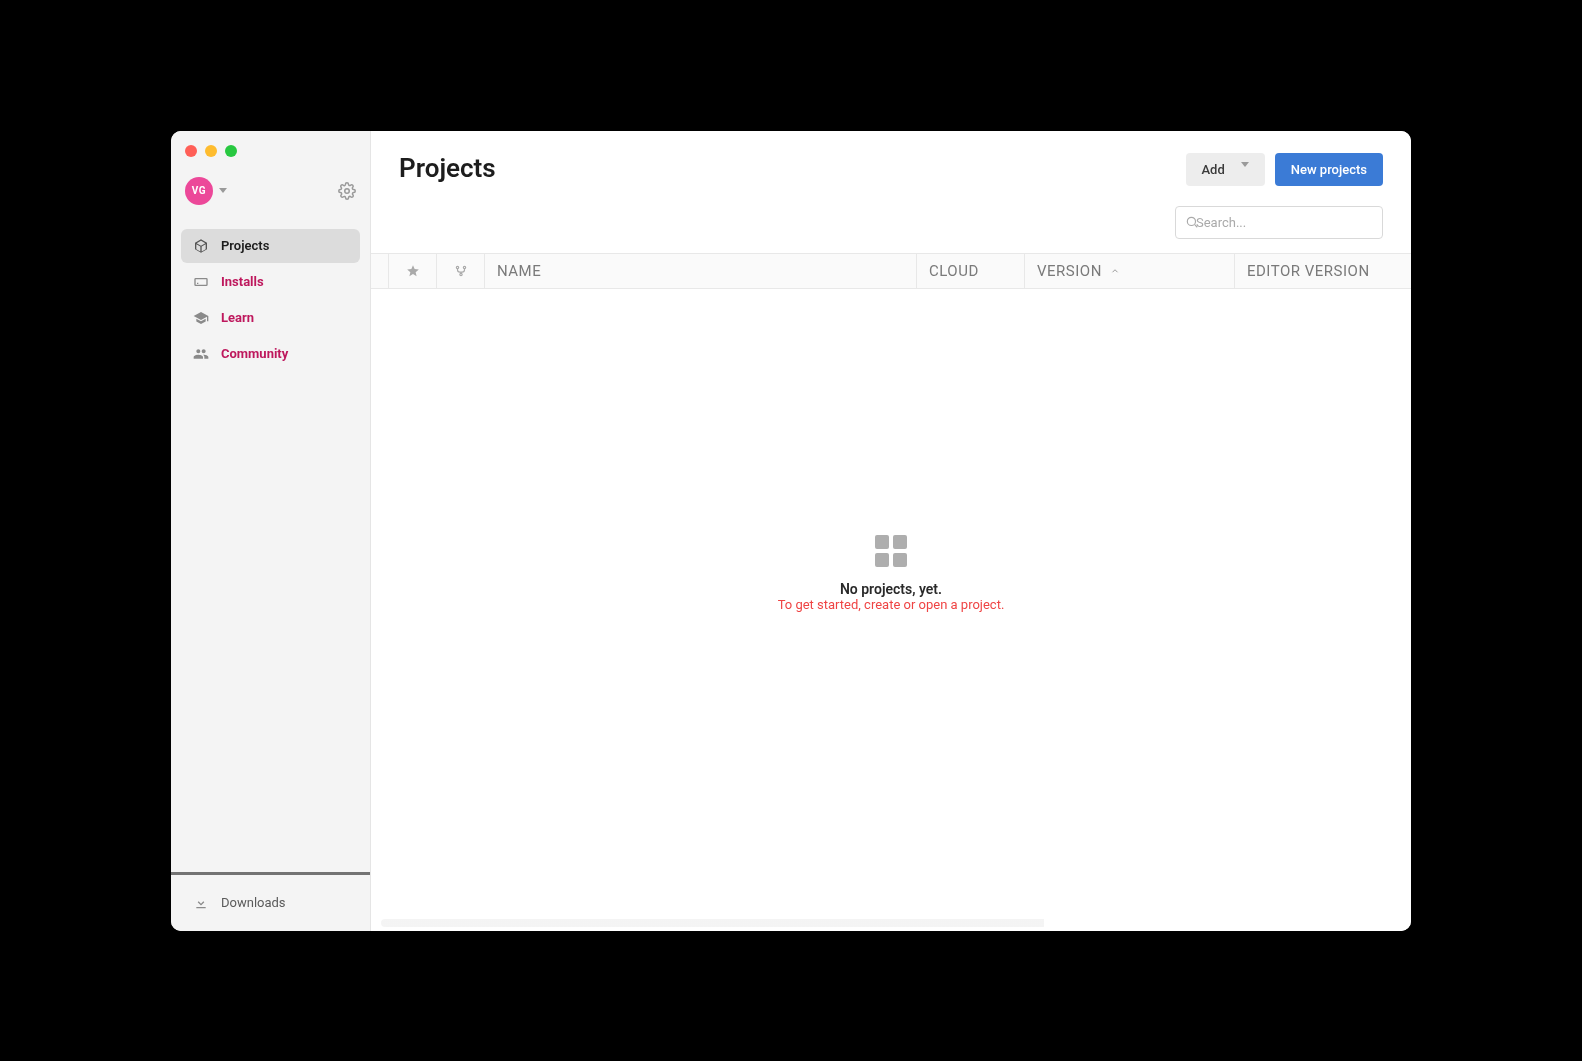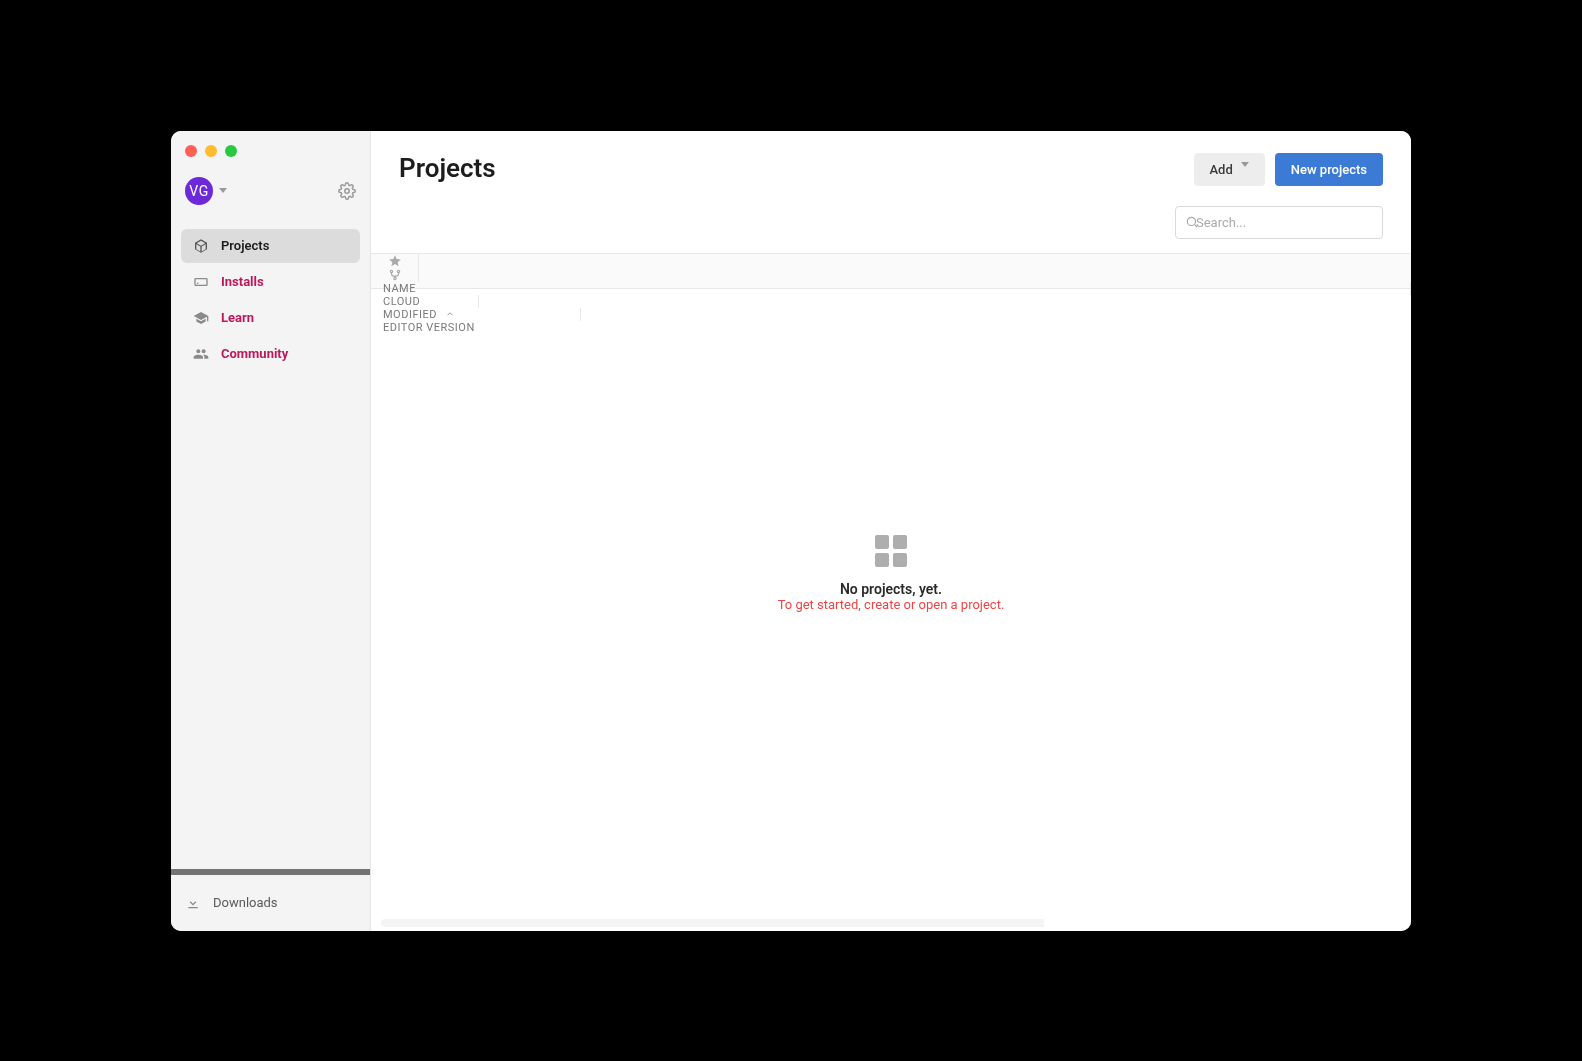--- a/index.html
+++ b/index.html
@@ -55,24 +55,24 @@
     }
     .user-left {
       display: flex;
       align-items: center;
       gap: 6px;
     }
     .avatar {
       width: 28px;
       height: 28px;
       border-radius: 50%;
-      background: #6d28d9;
+      background: #ec4899;
       color: #fff;
-      font-size: 14px;
-      font-weight: 400;
+      font-size: 10px;
+      font-weight: 700;
       display: flex;
       align-items: center;
       justify-content: center;
       letter-spacing: 0.5px;
     }
     .caret-down {
       width: 0;
       height: 0;
       border-left: 4px solid transparent;
       border-right: 4px solid transparent;
@@ -105,22 +105,22 @@
     }
     .nav-item.active {
       background: #dcdcdc;
       color: #1d1d1d;
       font-weight: 600;
     }
     .nav-item.active svg {
       color: #555;
     }
     .sidebar-footer {
-      border-top: 6px solid #737373;
-      padding: 12px 2px;
+      border-top: 3px solid #737373;
+      padding: 12px 10px;
       margin-top: 34px;
     }
     .footer-item {
       display: flex;
       align-items: center;
       gap: 12px;
       padding: 8px 12px;
       color: #5a5a5a;
       font-size: 13px;
       cursor: pointer;
@@ -150,21 +150,21 @@
     }
     .btn {
       border: none;
       border-radius: 4px;
       padding: 9px 16px;
       font-size: 13px;
       font-weight: 500;
       cursor: pointer;
       display: flex;
       align-items: flex-start;
-      gap: 8px;
+      gap: 16px;
     }
     .btn-secondary {
       background: #ededed;
       color: #3a3a3a;
     }
     .btn-primary {
       background: #3b7bd6;
       color: #fff;
     }
     .search-row {
@@ -194,26 +194,25 @@
     }
     .search-input::placeholder {
       color: #aaa;
     }
     
     .table-header {
       display: flex;
       border-top: 1px solid #e8e8e8;
       border-bottom: 1px solid #e8e8e8;
       background: #fafafa;
-      font-size: 11px;
+      font-size: 15px;
       letter-spacing: 0.5px;
       color: #7a7a7a;
       height: 36px;
       align-items: stretch;
-      flex-direction: column;
     }
     .th {
       display: flex;
       align-items: center;
       padding: 0 12px;
       border-right: 1px solid #e8e8e8;
     }
     .th:last-child {
       border-right: none;
     }
@@ -365,21 +364,21 @@
           <path d="M6 8v2a4 4 0 0 0 4 4h4a4 4 0 0 0 4-4V8M12 14v2"></path>
         </svg>
       </div>
       <div class="th th-name">
         <span>NAME</span>
       </div>
       <div class="th th-cloud">
         <span>CLOUD</span>
       </div>
       <div class="th th-modified">
-        <span>MODIFIED</span>
+        <span>VERSION</span>
         <svg class="sort-arrow" width="10" height="10" viewBox="0 0 24 24" fill="none" stroke="currentColor" stroke-width="2">
           <polyline points="18 15 12 9 6 15"></polyline>
         </svg>
       </div>
       <div class="th th-editor">
         <span>EDITOR VERSION</span>
       </div>
     </div>
 
     <div class="empty">

